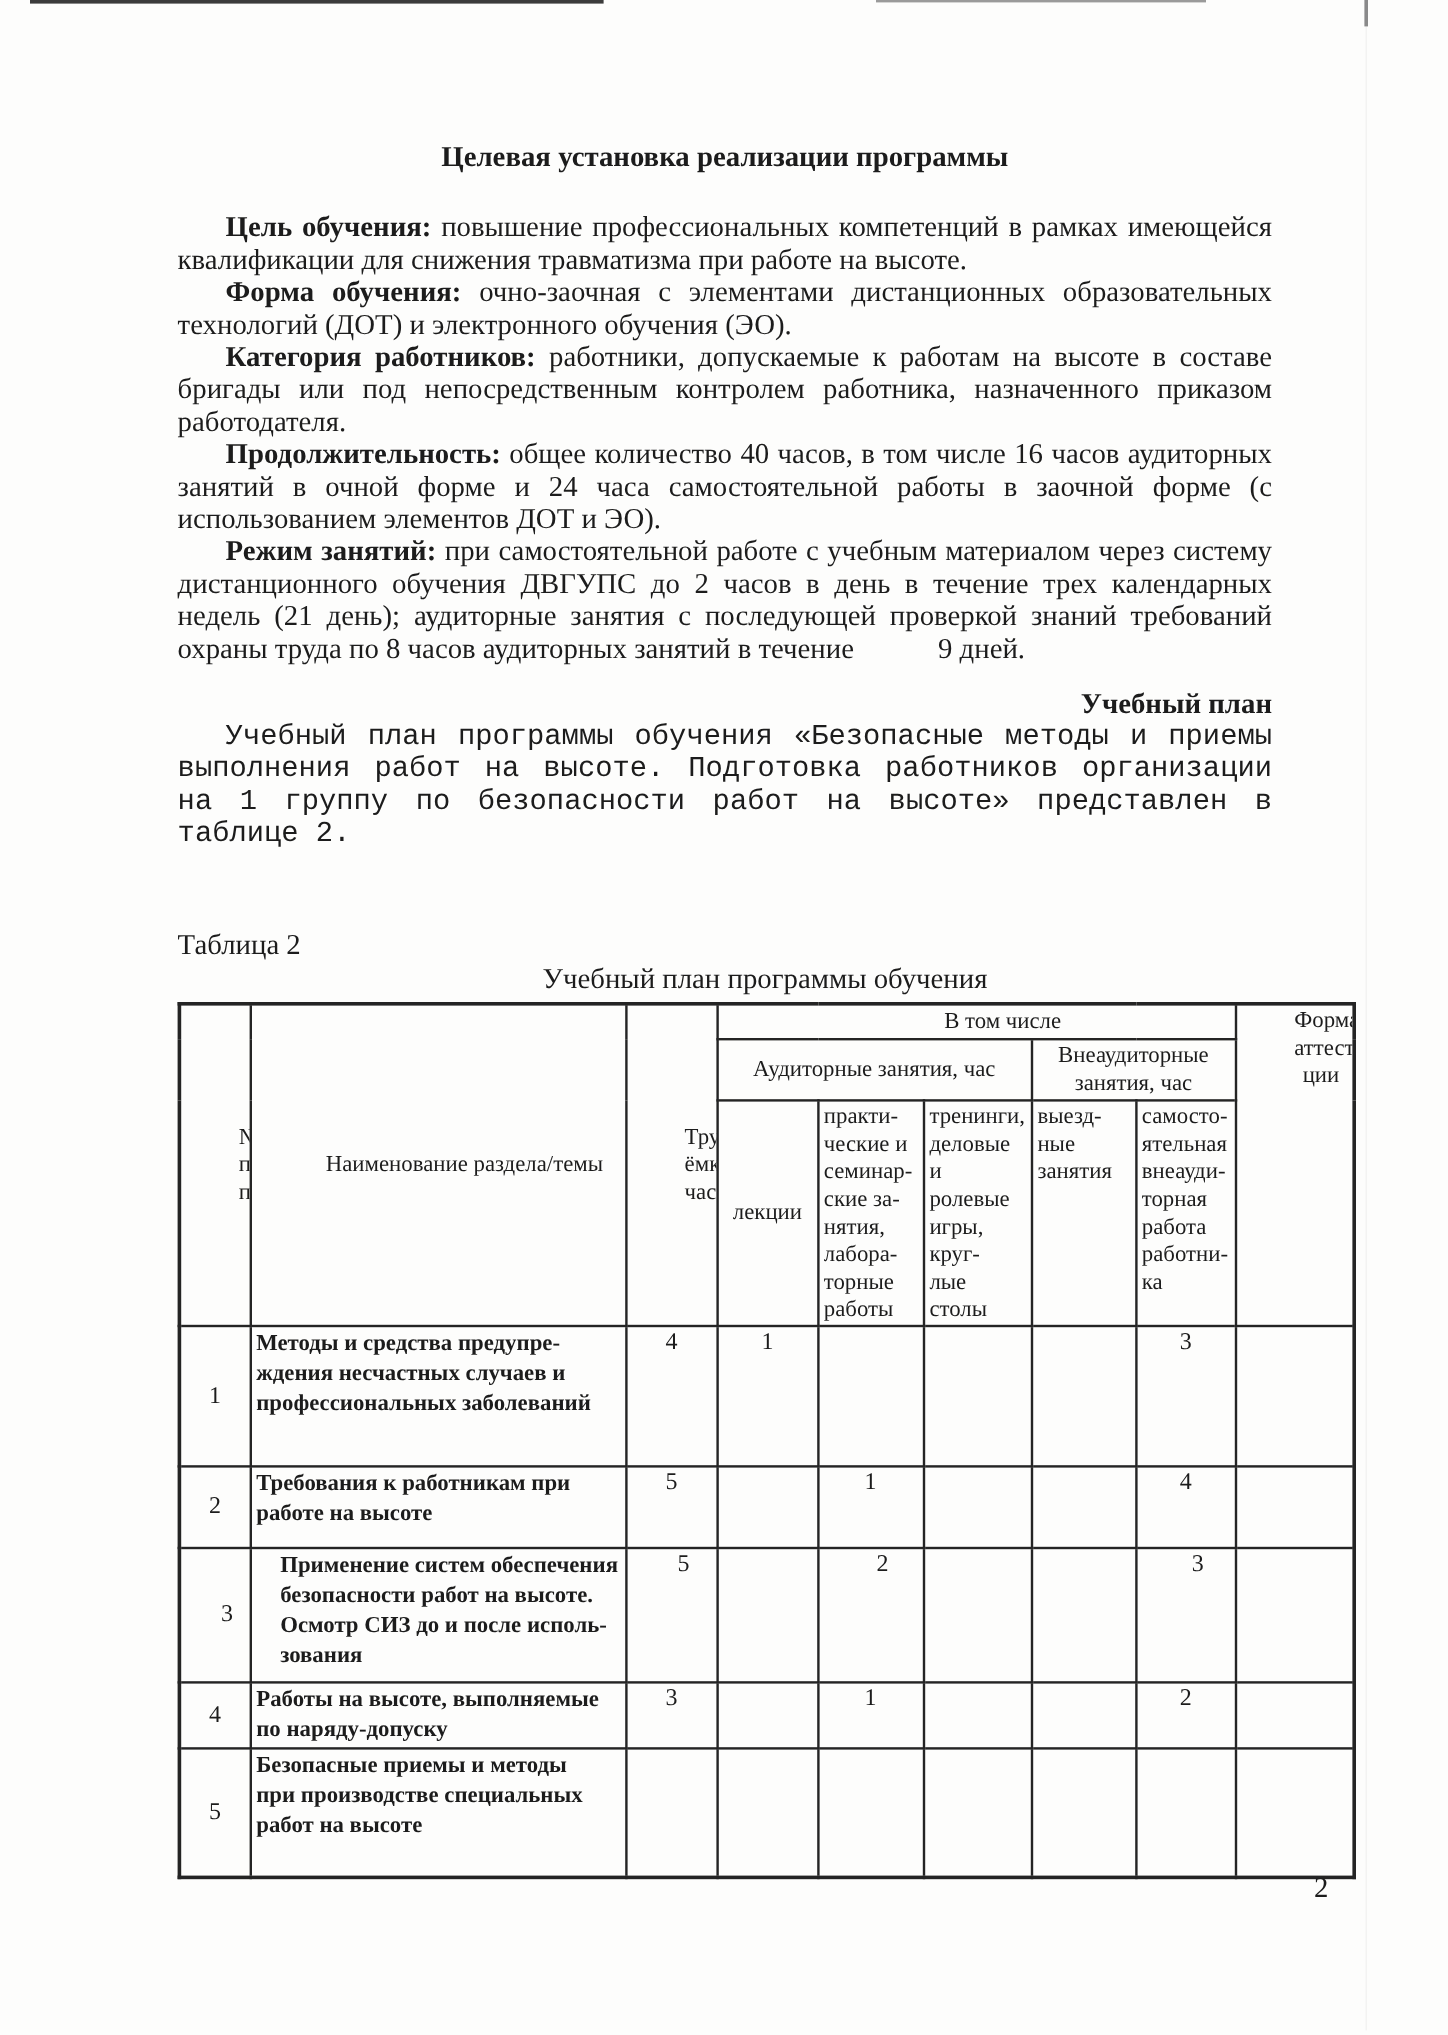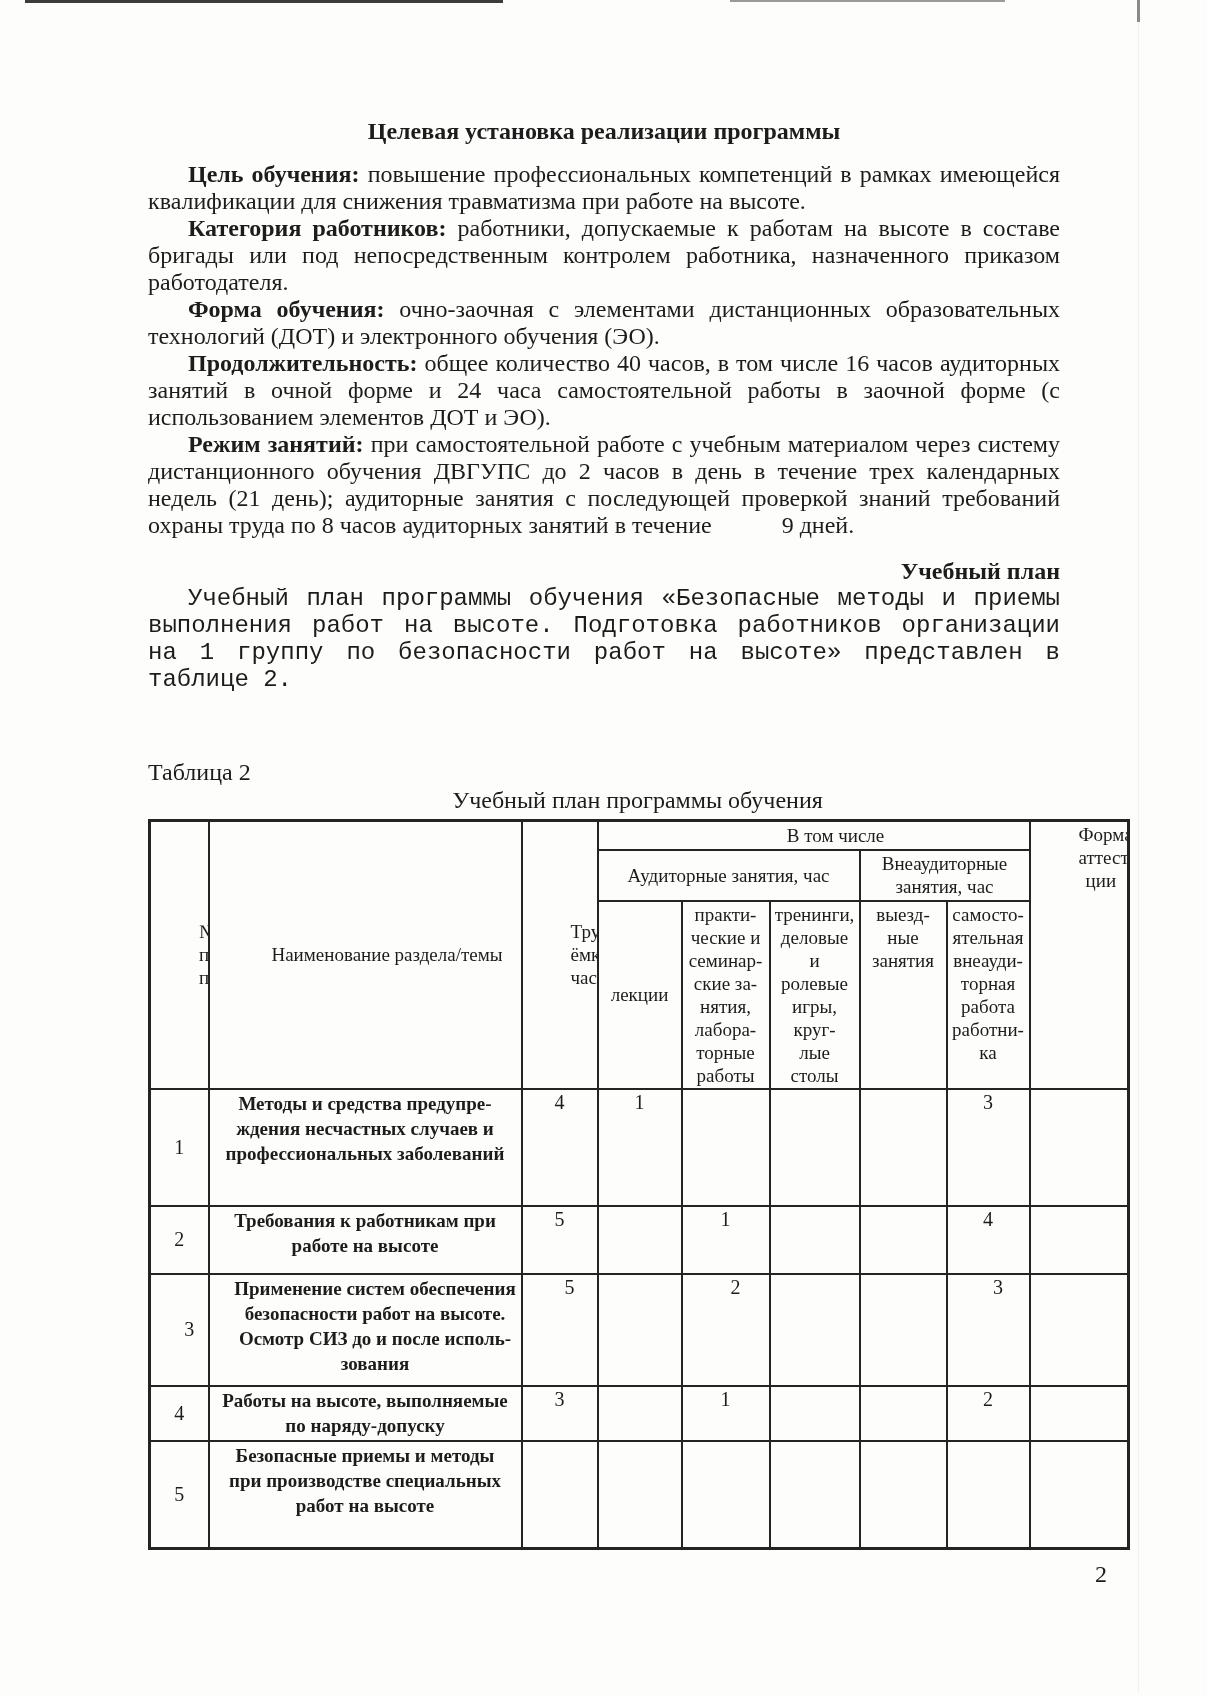--- a/index.html
+++ b/index.html
@@ -10,21 +10,21 @@
     font-family: "Liberation Serif", "DejaVu Serif", serif;
     color: #1c1c1c;
     position: relative;
     overflow: hidden;
   }
   .scan-line { position: absolute; background: #3c3c3c; }
   .content-col { position: absolute; left: 148px; top: 118px; width: 979px; }
   .text-col { width: 912px; }
   .doc-title {
     text-align: center; font-weight: bold; font-size: 24px;
-    margin: 0 0 16px 0; line-height: 27px;
+    margin: 0 0 32px 0; line-height: 27px;
   }
   p.body-par {
     margin: 0; font-size: 24px; line-height: 27px;
     text-align: justify; text-indent: 40px;
   }
   p.body-par .lead { font-weight: bold; }
   .gap { display: inline-block; width: 70px; }
   .section-heading {
     text-align: right; font-weight: bold; font-size: 24px;
     margin: 19px 0 0 0; line-height: 27px;
@@ -40,21 +40,21 @@
   table.plan {
     border-collapse: collapse; margin-top: 5px;
     width: 979px; table-layout: fixed;
     font-size: 19px; line-height: 23px;
   }
   table.plan td {
     border: 2px solid #242424; padding: 1px 4px;
     overflow: hidden;
   }
   table.plan { border: 3px solid #242424; }
-  .ml { white-space: pre-line; text-align: center; }
+  .ml { white-space: pre-line; }
   td.c { text-align: center; }
   td.va-t { vertical-align: top; }
   td.va-m { vertical-align: middle; }
   tr.h-a td { height: 29px; padding-left: 48px; }
   tr.h-b td { height: 51px; }
   tr.h-c td { height: 178px; }
   td.topic-cell { font-weight: bold; line-height: 25px; vertical-align: top; }
   td.num-cell { text-align: center; vertical-align: middle; font-size: 20px; }
   td.val-cell { text-align: center; vertical-align: top; font-size: 20px; padding-top: 2px; }
   tr.r0 td { height: 117px; }
@@ -75,23 +75,23 @@
 <div class="scan-line" style="left:1137px; top:0; width:3px; height:22px; background:#8a8a8a;"></div>
 <div class="scan-line" style="left:1138px; top:22px; width:1px; height:1670px; background:rgba(0,0,0,0.05);"></div>
 
 <div class="content-col">
   <div class="text-col">
 
     <h1 class="doc-title">Целевая установка реализации программы</h1>
 
     <p class="body-par"><span class="lead">Цель обучения:</span> <span>повышение профессиональных компетенций в рамках имеющейся квалификации для снижения травматизма при работе на высоте.</span></p>
 
+    <p class="body-par"><span class="lead">Форма обучения:</span> <span>очно-заочная с элементами дистанционных образовательных технологий (ДОТ) и электронного обучения (ЭО).</span></p>
+
     <p class="body-par"><span class="lead">Категория работников:</span> <span>работники, допускаемые к работам на высоте в составе бригады или под непосредственным контролем работника, назначенного приказом работодателя.</span></p>
-
-    <p class="body-par"><span class="lead">Форма обучения:</span> <span>очно-заочная с элементами дистанционных образовательных технологий (ДОТ) и электронного обучения (ЭО).</span></p>
 
     <p class="body-par"><span class="lead">Продолжительность:</span> <span>общее количество 40 часов, в том числе 16 часов аудиторных занятий в очной форме и 24 часа самостоятельной работы в заочной форме (с использованием элементов ДОТ и ЭО).</span></p>
 
     <p class="body-par"><span class="lead">Режим занятий:</span> <span>при самостоятельной работе с учебным материалом через систему дистанционного обучения ДВГУПС до 2 часов в день в течение трех календарных недель (21 день); аудиторные занятия с последующей проверкой знаний требований охраны труда по 8 часов аудиторных занятий в течение</span><span class="gap"></span><span>9 дней.</span></p>
 
     <h2 class="section-heading">Учебный план</h2>
 
     <p class="body-par section-par">Учебный план программы обучения «Безопасные методы и приемы выполнения работ на высоте. Подготовка работников организации на 1 группу по безопасности работ на высоте» представлен в таблице 2.</p>
   </div>
 

